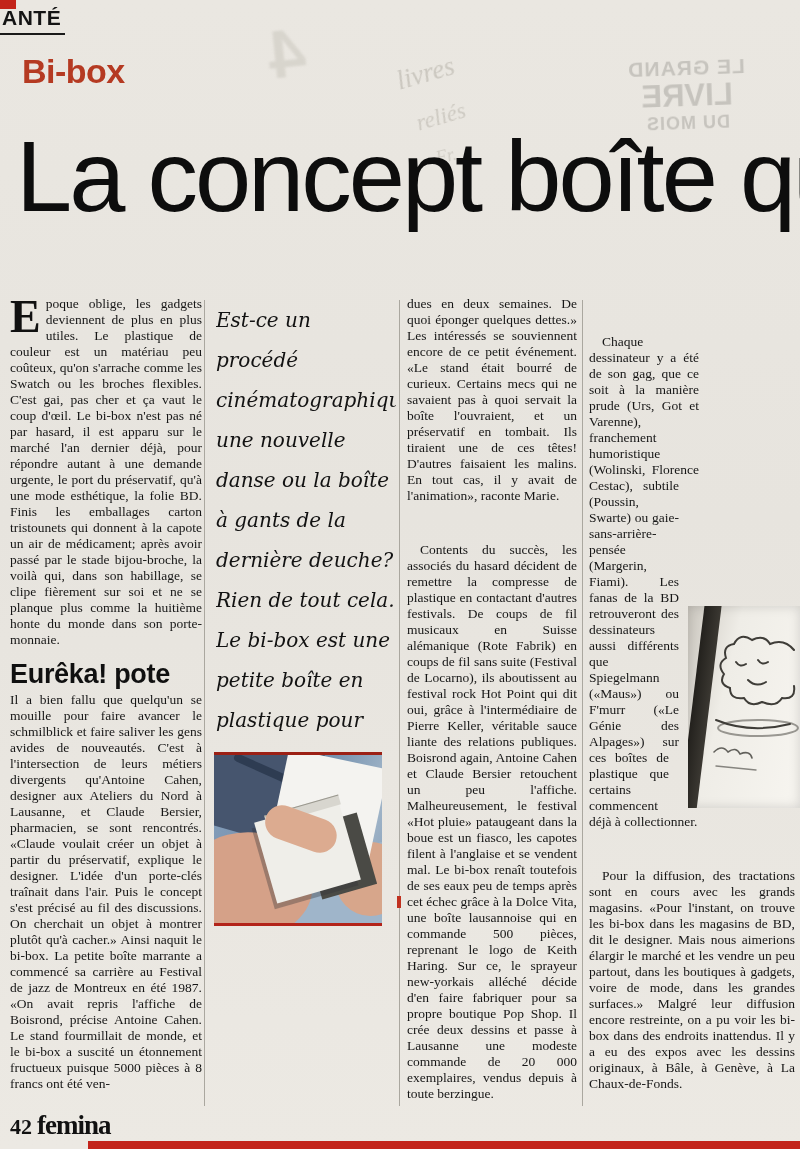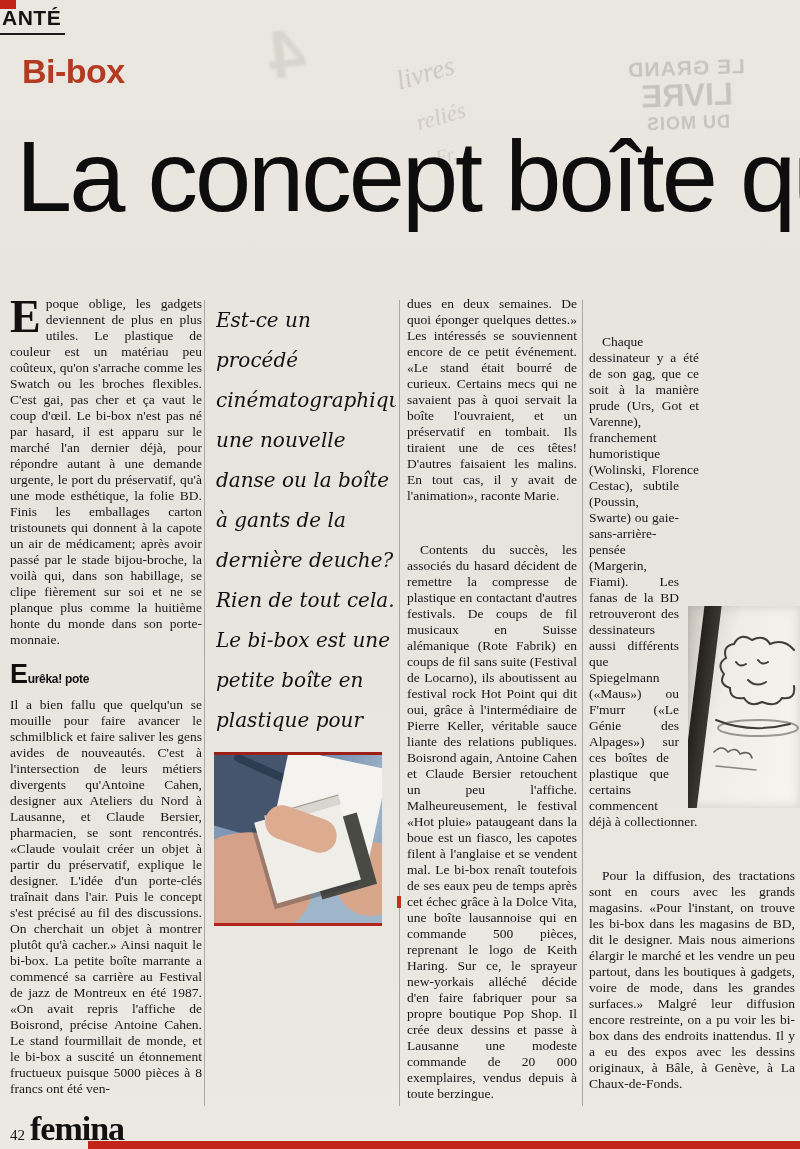--- a/index.html
+++ b/index.html
@@ -59,21 +59,21 @@
   .col1{left:10px;width:192px;}
   .col2{left:216px;width:180px;text-align:left;}
   .col3{left:407px;width:170px;}
   .col4{left:589px;width:206px;}
   .dropcap{
     float:left;font-family:"Liberation Serif",serif;font-weight:900;
     font-size:46px;line-height:38px;padding:2px 5px 0 0;color:#111;
   }
   .subhead{
     font-family:"Liberation Sans",sans-serif;font-weight:bold;
-    font-size:12px;line-height:24px;letter-spacing:-.3px;color:#101010;
+    font-size:27px;line-height:24px;letter-spacing:-.3px;color:#101010;
     margin:14px 0 6px 0;text-align:left;
   }
   .subhead::first-letter{font-size:27px;}
   
   .intro{
     font-family:"DejaVu Serif","Liberation Serif",serif;font-style:italic;
     font-size:20px;line-height:40px;color:#121212;padding-top:4px;
   }
   
   .photo{
@@ -105,22 +105,22 @@
     position:absolute;left:688px;top:606px;width:112px;height:202px;overflow:hidden;
   }
   .bibox .bx-bg{position:absolute;left:0;top:0;right:0;bottom:0;
     background:linear-gradient(103deg,#cbc7bf 0%,#efede7 35%,#f7f5f0 100%);
     box-shadow:inset 0 0 12px rgba(0,0,0,.15);}
   .bibox .bx-spine{position:absolute;left:4px;top:-8px;width:17px;height:220px;
     background:linear-gradient(90deg,#23211d,#3b3832);transform:rotate(7deg);}
   .bibox svg{position:absolute;left:18px;top:18px;}
   
   .folio{position:absolute;left:10px;top:1110px;color:#111;}
-  .folio .num{font-size:15px;font-weight:normal;letter-spacing:0;}
-  .folio .mag{font-size:34px;font-weight:bold;letter-spacing:-1px;margin-left:5px;}
+  .folio .num{font-size:22px;font-weight:bold;letter-spacing:0;}
+  .folio .mag{font-size:27px;font-weight:bold;letter-spacing:-1px;margin-left:5px;}
   .bottom-bar{position:absolute;left:88px;top:1141px;width:712px;height:8px;background:#c3241a;}
   
   .step{float:right;clear:right;width:0;height:0;}
 </style>
 </head>
 <body>
 
 <div class="page">
 
   <div class="ghost ghost-four">4</div>

